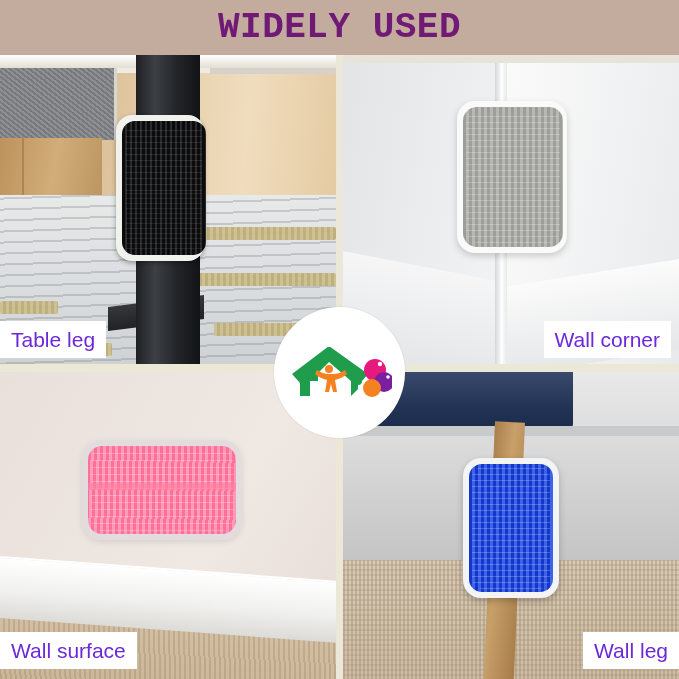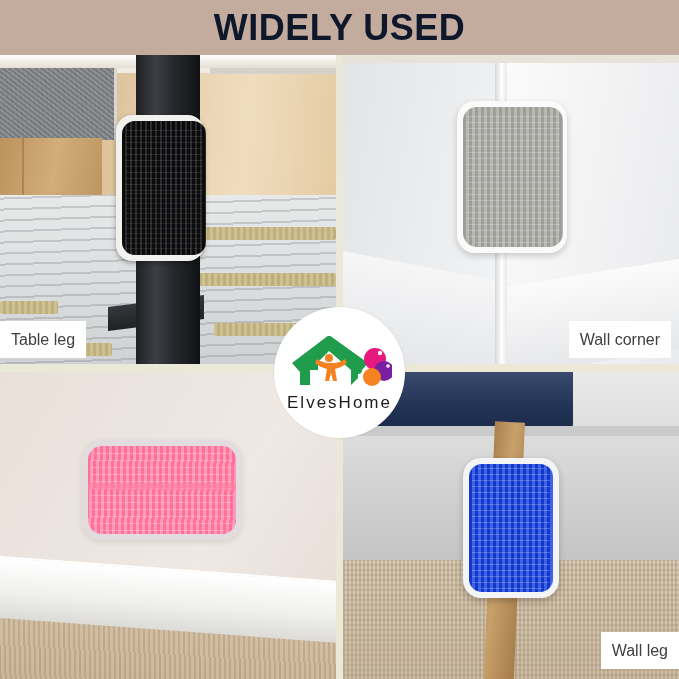--- a/index.html
+++ b/index.html
@@ -10,23 +10,23 @@
   }
   #page{position:relative;width:679px;height:679px;overflow:hidden;background:#ECE8D8;}
 
   
   .banner{
     position:absolute;left:0;top:0;width:679px;height:55px;
     background:#C3AC9E;
     display:flex;align-items:center;justify-content:center;
   }
   .banner-title{
-    color:#0f172a;font-size:36px;font-weight:bold;letter-spacing:0.5px;
+    color:#701a75;font-size:36px;font-weight:bold;letter-spacing:0.5px;
     line-height:36px;white-space:nowrap;
-    font-family:Liberation Sans, sans-serif;
+    font-family:Liberation Mono, monospace;
   }
 
   
   .grid{position:absolute;left:0;top:55px;width:679px;height:624px;}
   .cell{position:absolute;overflow:hidden;}
   .cell.tl{left:0;   top:0;   width:336px;height:309px;}
   .cell.tr{left:343px;top:0;  width:336px;height:309px;}
   .cell.bl{left:0;   top:317px;width:336px;height:307px;}
   .cell.br{left:343px;top:317px;width:336px;height:307px;}
 
@@ -138,22 +138,22 @@
     border-radius:18px;background:#f3f4f6;box-shadow:0 3px 7px rgba(0,0,0,.22);}
   .br-brush{position:absolute;left:126px;top:92px;width:84px;height:128px;border-radius:13px;
     background:
       repeating-linear-gradient(90deg,#1338c9 0 3px,#3f63e8 3px 6px),
       #2347d6;}
   .br-brush:before{content:"";position:absolute;left:3px;top:3px;right:3px;bottom:3px;border-radius:11px;
     background:repeating-linear-gradient(0deg,rgba(255,255,255,.22) 0 1px,rgba(0,0,0,0) 1px 6px);}
 
   
   .caption{
-    position:absolute;background:#FFFFFF;color:#404040;
-    font-size:16px;line-height:21px;padding:8px 11px;white-space:nowrap;
+    position:absolute;background:#FFFFFF;color:#6d28d9;
+    font-size:21px;line-height:21px;padding:8px 11px;white-space:nowrap;
     font-family:"Liberation Sans", sans-serif;
   }
   .cap-tl{left:0;  bottom:6px;}
   .cap-tr{right:8px; bottom:6px;}
   .cap-bl{left:0;  bottom:10px;}
   .cap-br{right:0; bottom:10px;}
 
   
   .logo{
     position:absolute;left:274px;top:307px;width:131px;height:131px;
@@ -219,20 +219,21 @@
 
     <div class="cell bl">
       <div class="photo">
         <div class="bl-wall"></div>
         <div class="bl-carpet"></div>
         <div class="bl-baseboard-shadow"></div>
         <div class="bl-baseboard"></div>
         <div class="bl-brush-holder"></div>
         <div class="bl-brush"></div>
       </div>
+      <div class="caption cap-bl">Wall surface</div>
     </div>
 
     <div class="cell br">
       <div class="photo">
         <div class="br-bg"></div>
         <div class="br-wall"></div>
         <div class="br-sofa"></div>
         <div class="br-sofa-rail"></div>
         <div class="br-carpet"></div>
         <div class="br-legwood"></div>
@@ -253,16 +254,15 @@
       <path d="M41 27 C36 27 32 25 29 23 L27 27 C30 30 35 32 39 33 L37 45 L41 45 L43 37 L45 45 L49 45 L47 33 C51 32 56 30 59 27 L57 23 C54 25 50 27 45 27 Z" fill="#F58220"></path>
 
       <circle cx="70" cy="34" r="4" fill="#1F9D4D"></circle>
 
       <circle cx="87" cy="23" r="11" fill="#E6197E"></circle>
       <circle cx="96" cy="35" r="10" fill="#7B1FA2"></circle>
       <circle cx="84" cy="41" r="9" fill="#F58220"></circle>
       <circle cx="92" cy="17" r="2.2" fill="#ffffff"></circle>
       <circle cx="100" cy="30" r="1.8" fill="#ffffff"></circle>
     </svg>
-    <div class="logo-text">ElvesHome</div>
   </div>
 
 </div>
 
 </body></html>

